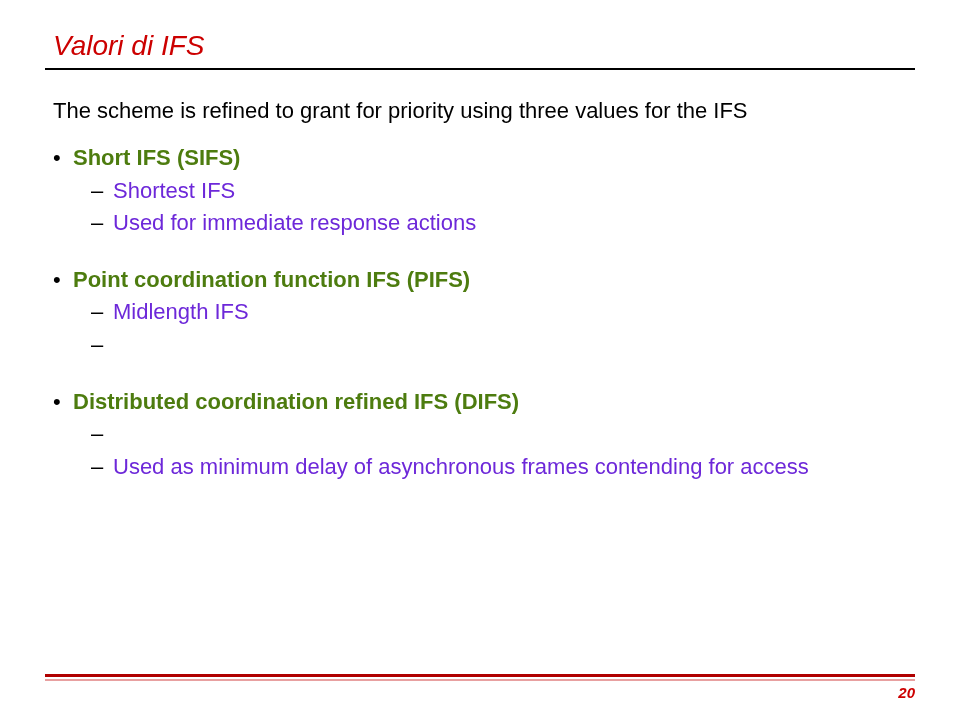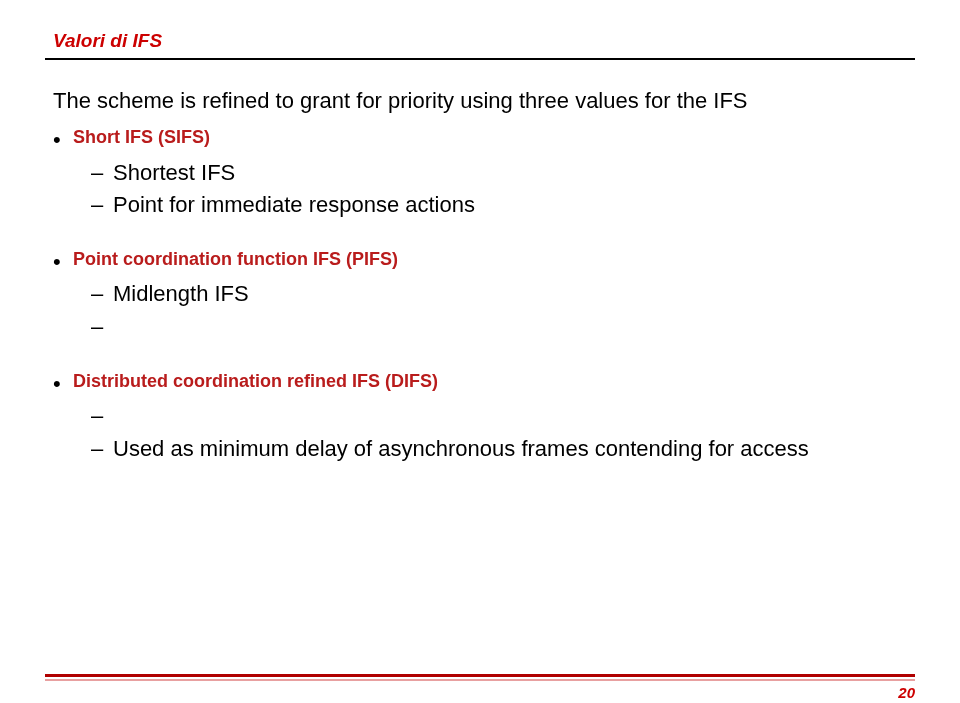--- a/index.html
+++ b/index.html
@@ -12,36 +12,36 @@
       width: 960px;
       height: 703px;
       font-family: Arial, Helvetica, sans-serif;
       background: #ffffff;
       position: relative;
       padding: 30px 45px 0 45px;
     }
     
     .title {
       color: #cc0000;
-      font-size: 19px;
-      font-weight: bold;
+      font-size: 28px;
+      font-weight: normal;
       font-style: italic;
       margin-bottom: 6px;
       padding-left: 8px;
     }
     
     .title-underline {
       border-bottom: 2px solid #000;
       margin-bottom: 28px;
     }
     
     .intro-text {
       font-size: 22px;
       color: #000;
-      margin-bottom: 12px;
+      margin-bottom: 20px;
       padding-left: 8px;
     }
     
     .bullet-list {
       list-style: none;
       padding-left: 8px;
     }
     
     .bullet-item {
       margin-bottom: 28px;
@@ -57,22 +57,22 @@
     }
     
     .bullet-marker {
       width: 20px;
       font-size: 22px;
       flex-shrink: 0;
       line-height: 1.3;
     }
     
     .bullet-text {
-      font-size: 18px;
-      color: #b91c1c;
+      font-size: 22px;
+      color: #4d7c0f;
       font-weight: bold;
       line-height: 1.3;
     }
     
     .sub-list {
       list-style: none;
       margin-top: 4px;
       padding-left: 38px;
     }
     
@@ -84,21 +84,21 @@
     
     .sub-marker {
       width: 22px;
       font-size: 22px;
       flex-shrink: 0;
       line-height: 1.3;
     }
     
     .sub-text {
       font-size: 22px;
-      color: #000000;
+      color: #6d28d9;
       line-height: 1.3;
     }
     
     .footer {
       position: absolute;
       bottom: 22px;
       left: 45px;
       right: 45px;
       margin-top: 32px;
     }
@@ -138,21 +138,21 @@
       <span class="bullet-marker">•</span>
       <span class="bullet-text">Short IFS (SIFS)</span>
     </div>
     <ul class="sub-list">
       <li class="sub-item">
         <span class="sub-marker">–</span>
         <span class="sub-text">Shortest IFS</span>
       </li>
       <li class="sub-item">
         <span class="sub-marker">–</span>
-        <span class="sub-text">Point for immediate response actions</span>
+        <span class="sub-text">Used for immediate response actions</span>
       </li>
     </ul>
   </li>
 
   <li class="bullet-item">
     <div class="bullet-row">
       <span class="bullet-marker">•</span>
       <span class="bullet-text">Point coordination function IFS (PIFS)</span>
     </div>
     <ul class="sub-list">

